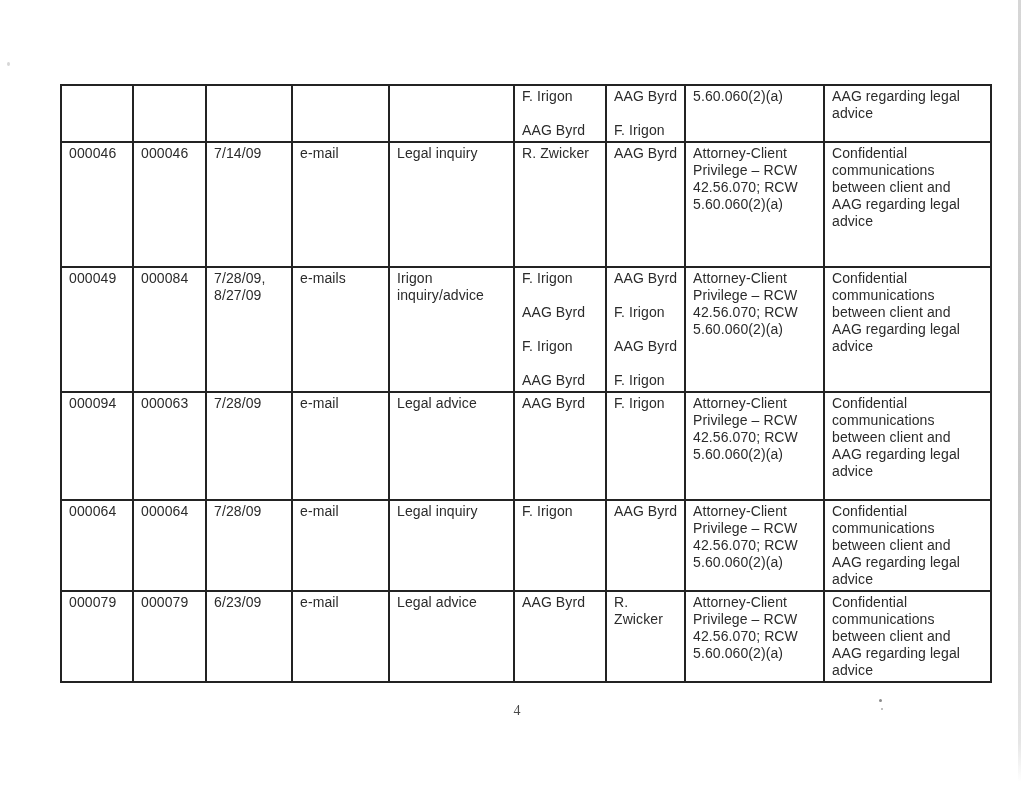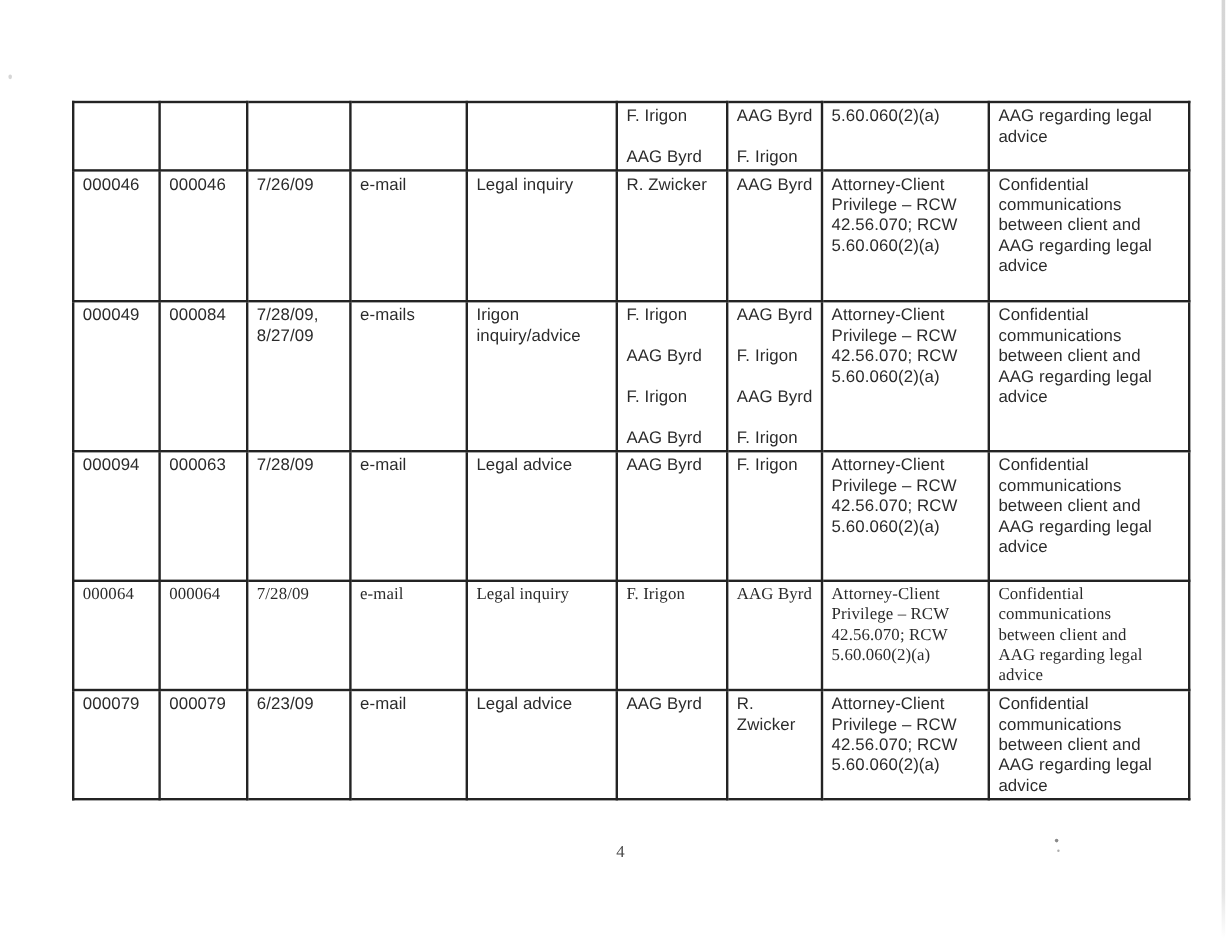--- a/index.html
+++ b/index.html
@@ -94,24 +94,24 @@
           <td>F. Irigon
 
 AAG Byrd</td>
           <td>AAG Byrd
 
 F. Irigon</td>
           <td>5.60.060(2)(a)</td>
           <td>AAG regarding legal
 advice</td>
         </tr>
-        <tr style="height: 109px;">
+        <tr style="height: 125px;">
           <td>000046</td>
           <td>000046</td>
-          <td>7/26/09</td>
+          <td>7/14/09</td>
           <td>e-mail</td>
           <td>Legal inquiry</td>
           <td>R. Zwicker</td>
           <td>AAG Byrd</td>
           <td>Attorney-Client
 Privilege – RCW
 42.56.070; RCW
 5.60.060(2)(a)</td>
           <td>Confidential
 communications
@@ -162,21 +162,21 @@
           <td>Attorney-Client
 Privilege – RCW
 42.56.070; RCW
 5.60.060(2)(a)</td>
           <td>Confidential
 communications
 between client and
 AAG regarding legal
 advice</td>
         </tr>
-        <tr style="height: 88px; font-family: Liberation Serif, serif;">
+        <tr style="height: 88px;">
           <td>000064</td>
           <td>000064</td>
           <td>7/28/09</td>
           <td>e-mail</td>
           <td>Legal inquiry</td>
           <td>F. Irigon</td>
           <td>AAG Byrd</td>
           <td>Attorney-Client
 Privilege – RCW
 42.56.070; RCW

